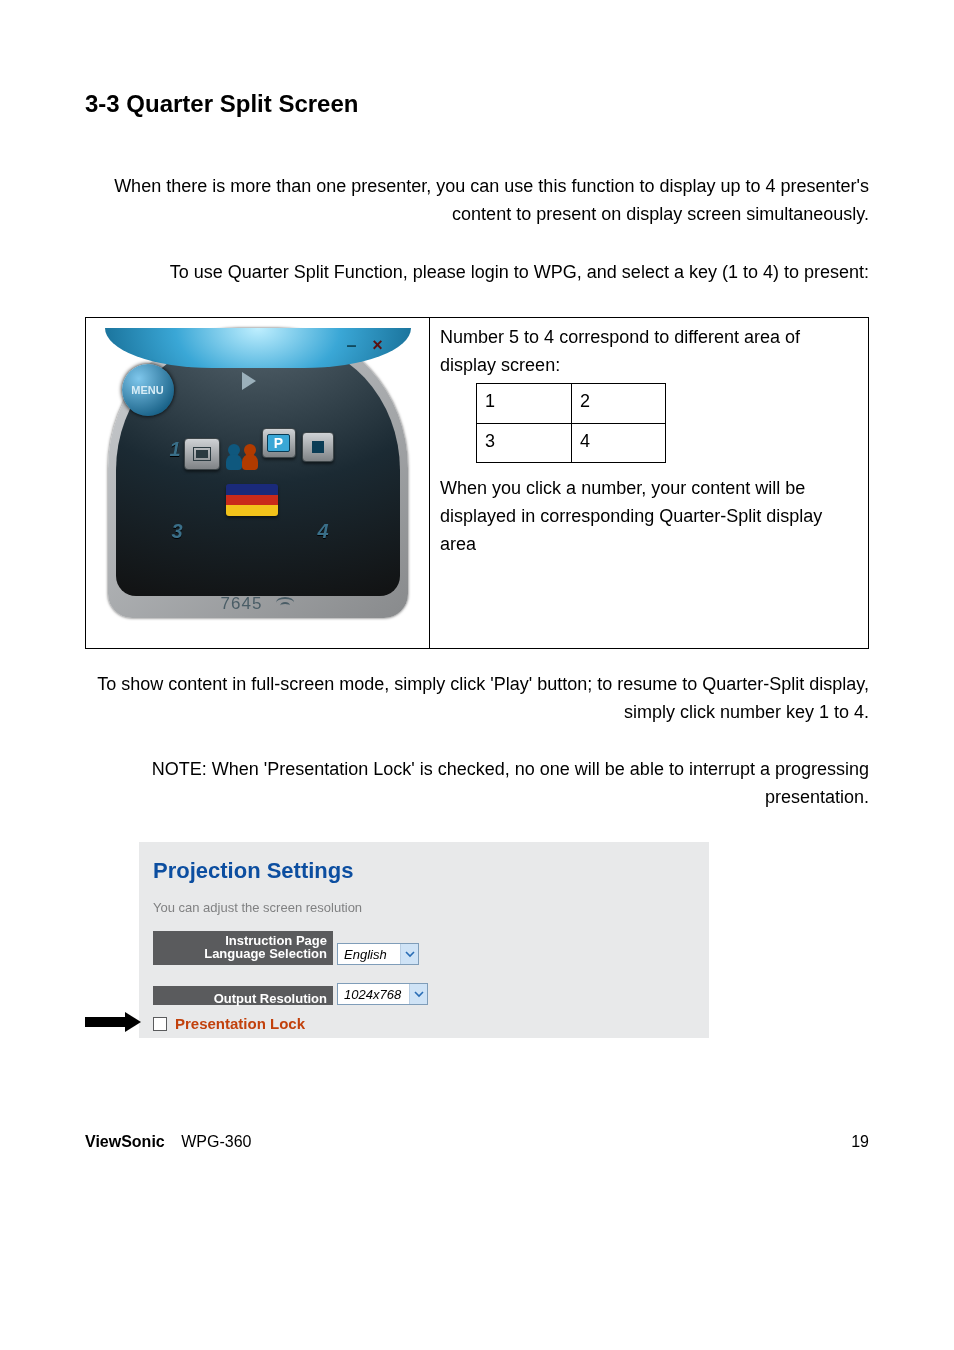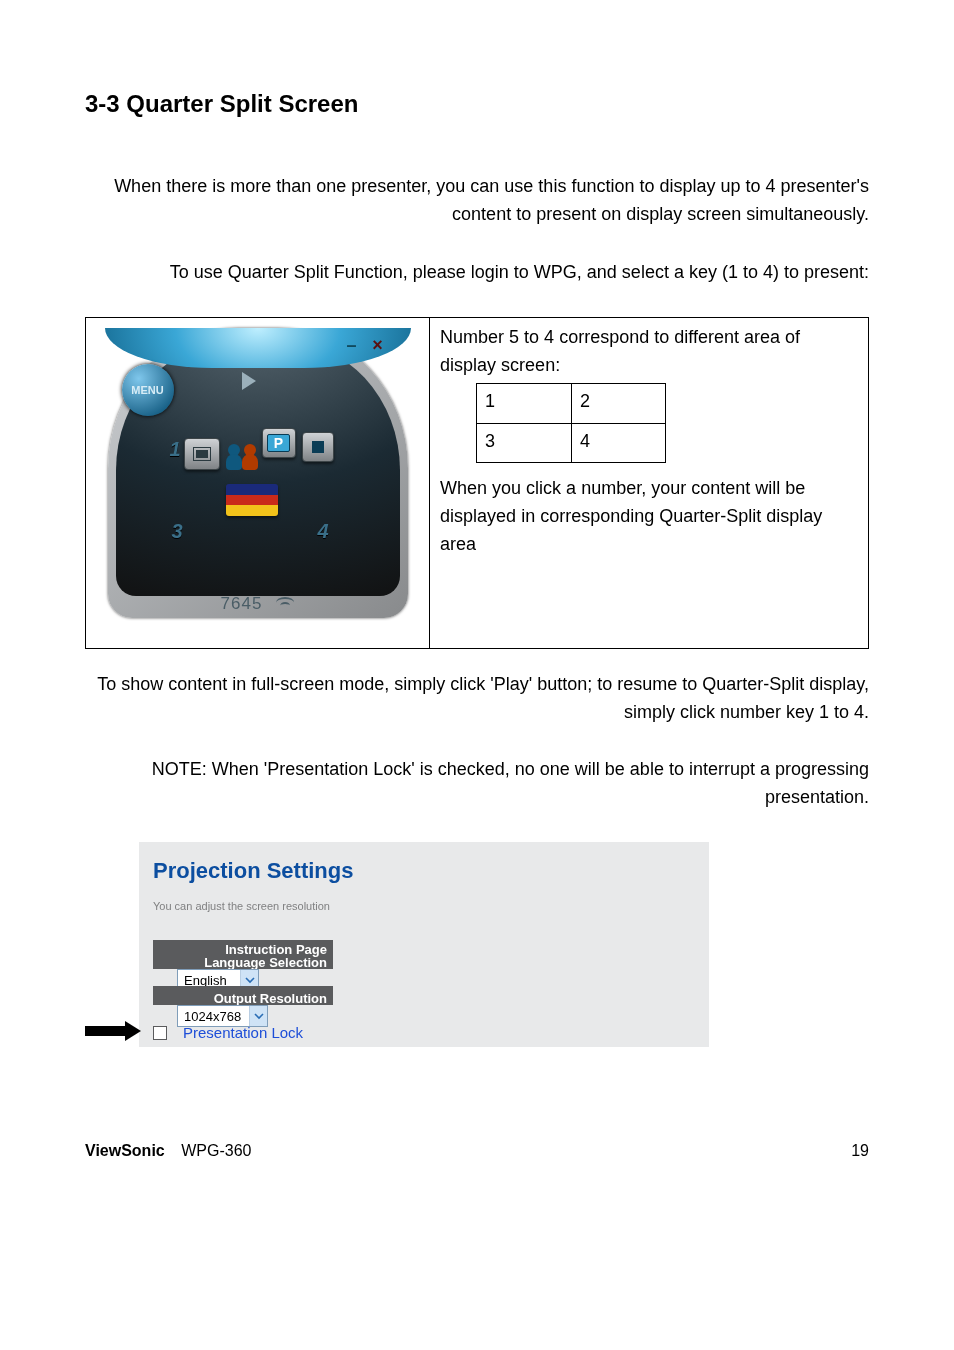--- a/index.html
+++ b/index.html
@@ -192,61 +192,61 @@
     max-width:570px;
   }
   .proj-title{
     color:#0c4ea0;
     font-size:22px;
     font-weight:bold;
     margin-bottom:16px;
   }
   .proj-sub{
     color:#808182;
-    font-size:11px;
-    margin-bottom:28px;
+    font-size:13px;
+    margin-bottom:16px;
   }
   .proj-row{
-    display:flex; align-items:flex-start; height:28px;flex-direction:column;
+    display:flex; align-items:flex-end; height:28px;
   }
   .proj-row + .proj-row { margin-top:12px; }
   .proj-label{
     width:180px;
     background:#5a5b5d;
     color:#fff;
     font-size:13px;
     font-weight:bold;
     text-align:right;
     padding:6px 6px 0 6px;
     line-height:1;
   }
   .proj-label.tall{ height:34px; padding-top:3px; }
   .proj-field{
-    flex:1; display:flex; align-items:center; padding-left:24px;
+    flex:1; display:flex; align-items:center; padding-left:4px;font-style:italic;
   }
   .proj-select{
     display:inline-flex; align-items:center;
     border:1px solid #7f9db9;
     background:#fff;
     height:22px;
     font-size:13px;
     color:#000;
   }
   .proj-select .val{ padding:0 8px 0 6px; min-width:62px; }
   .proj-select .arrow{
     width:18px; height:100%; background:#cfe3f6;
     display:flex; align-items:center; justify-content:center;
     border-left:1px solid #b9cee3;
   }
   .proj-select .arrow svg{ width:10px; height:10px; }
   .proj-lock{
-    display:flex; align-items:center; gap:16px;
+    display:flex; align-items:center; gap:8px;
     margin-top:10px;
-    color:#1d4ed8;
-    font-size:15px; font-weight:normal;
+    color:#c2410c;
+    font-size:15px; font-weight:bold;
   }
   .proj-lock .cb{
     width:14px; height:14px; border:1px solid #5a5b5d; background:#fff;
   }
   
   .footer{
     margin-top:95px;
     display:flex; justify-content:space-between;
     font-size:16px;
   }

